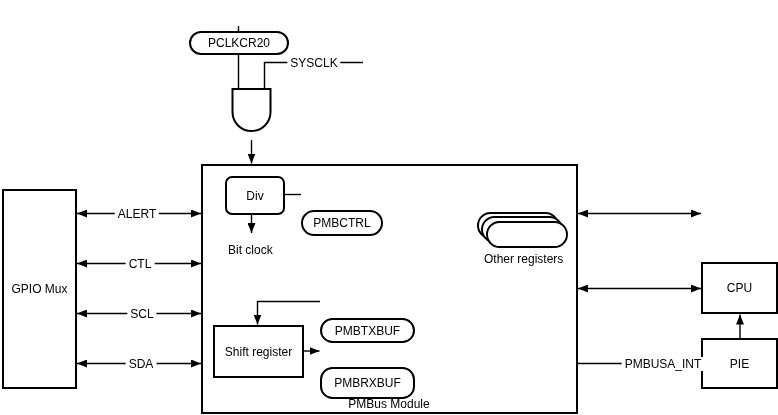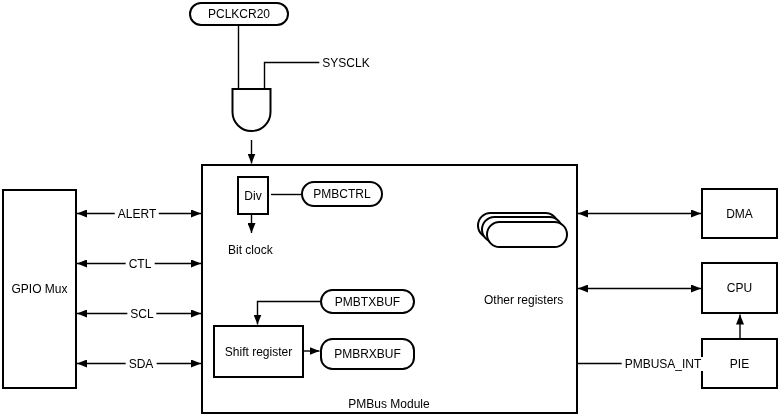--- a/index.html
+++ b/index.html
@@ -33,20 +33,21 @@
   .pill {
     position: absolute;
     border: 2px solid #000000;
     background: #ffffff;
     border-radius: 14px;
     display: flex;
     align-items: center;
     justify-content: center;
     text-align: center;
     z-index: 2;
+    margin-top: 29px;
   }
   .stackpill {
     position: absolute;
     border: 2px solid #000000;
     background: #ffffff;
     border-radius: 14px;
     z-index: 2;
   }
   .linelbl {
     position: absolute;
@@ -106,35 +107,35 @@
 
     <path d="M320,301.5 H257.5 V324.5" stroke="#000000" stroke-width="1.4" fill="none" marker-end="url(#arr)"></path>
 
     <path d="M304,351 H319.5" stroke="#000000" stroke-width="1.4" fill="none" marker-end="url(#arr)"></path>
   </svg>
 
   <div class="pill" style="left:189px; top:2px; width:100px; height:24px; border-radius:12px;">
     <span>PCLKCR20</span>
   </div>
 
-  <div class="linelbl" style="left:314px; top:63px;margin-left:32px;">SYSCLK</div>
+  <div class="linelbl" style="left:314px; top:63px;">SYSCLK</div>
 
   <div class="box" style="left:2px; top:189px; width:75px; height:200px;">
     <span>GPIO Mux</span>
   </div>
 
   <div class="linelbl" style="left:137px; top:214px;">ALERT</div>
   <div class="linelbl" style="left:140px; top:264px;">CTL</div>
   <div class="linelbl" style="left:142px; top:314px;text-align:right;">SCL</div>
   <div class="linelbl" style="left:141px; top:364px;">SDA</div>
 
   <div class="box" style="left:201px; top:164px; width:377px; height:250px; background:transparent;"></div>
   <div class="module-title" style="left:389px; top:397px;">PMBus Module</div>
 
-  <div class="box" style="left:237px; top:176px; width:32px; height:39px;">
+  <div class="box" style="left:225px; top:176px; width:60px; height:39px;border-radius:7px;">
     <span>Div</span>
   </div>
 
   <div class="pill" style="left:301px; top:181px; width:82px; height:26px; border-radius:13px;">
     <span>PMBCTRL</span>
   </div>
 
   <div class="freelbl" style="left:228px; top:243px;">Bit clock</div>
 
   <div class="pill" style="left:320px; top:289px; width:95px; height:25px; border-radius:12.5px;">
@@ -145,25 +146,22 @@
     <span>Shift register</span>
   </div>
 
   <div class="pill" style="left:320px; top:338px; width:95px; height:32px; border-radius:12.5px;">
     <span>PMBRXBUF</span>
   </div>
 
   <div class="stackpill" style="left:477px; top:212px; width:82px; height:27px;"></div>
   <div class="stackpill" style="left:481px; top:216px; width:82px; height:27px;"></div>
   <div class="stackpill" style="left:486px; top:221px; width:82px; height:27px;"></div>
-  <div class="freelbl" style="left:484px; top:252px;margin-top:41px;">Other registers</div>
+  <div class="freelbl" style="left:484px; top:252px;">Other registers</div>
 
-  <div class="box" style="left:701px; top:188px; width:77px; height:51px;">
-    <span>DMA</span>
-  </div>
   <div class="box" style="left:701px; top:262px; width:77px; height:52px;">
     <span>CPU</span>
   </div>
   <div class="box" style="left:701px; top:338px; width:77px; height:51px;">
     <span>PIE</span>
   </div>
 
   <div class="linelbl" style="left:639px; top:364px;margin-left:24px;">PMBUSA_INT</div>
 
 </div>

